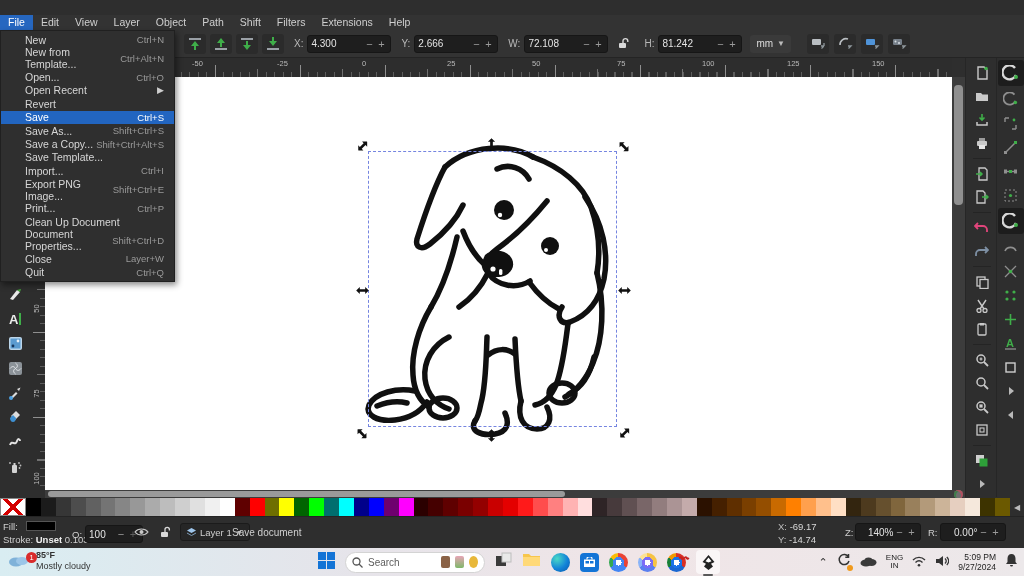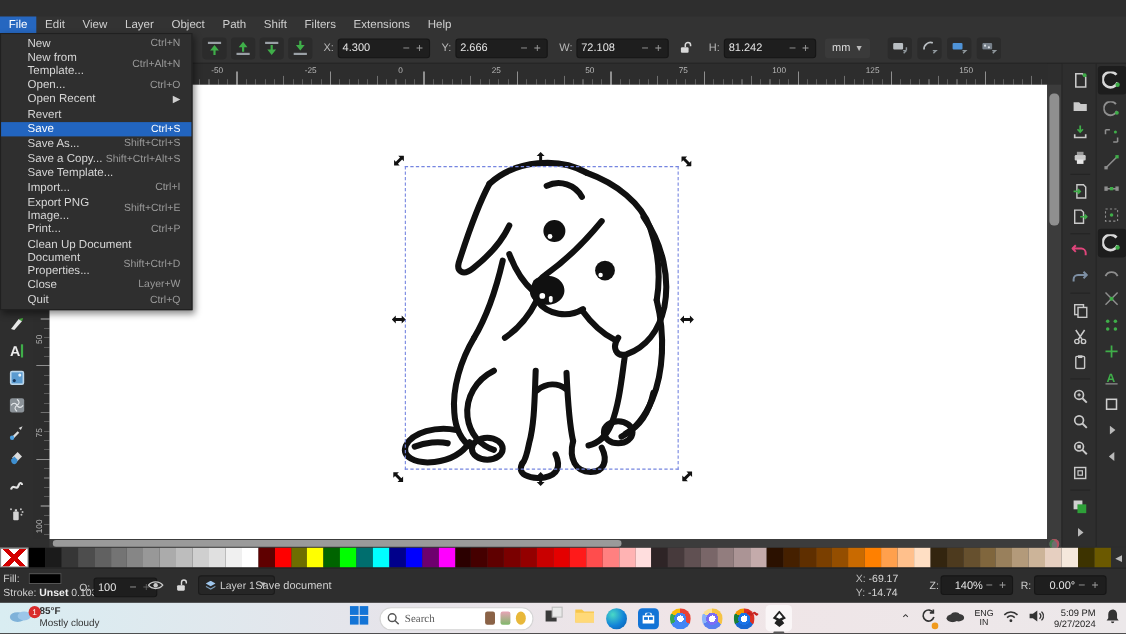--- a/index.html
+++ b/index.html
@@ -136,21 +136,21 @@
   #taskbar { left:0; top:548px; width:1024px; height:28px;
              background:linear-gradient(90deg,#d9edf2 0%,#e6e4ea 35%,#f0e5e7 62%,#ece8ea 100%);
              color:#222; }
   #weather { position:absolute; left:8px; top:2px; display:flex; align-items:center; gap:6px; }
   #weather .wtxt { font-size:9px; line-height:11px; color:#333; }
   #wbadge { position:absolute; left:18px; top:0px; width:11px; height:11px; border-radius:50%;
             background:#d92b2b; color:#fff; font-size:7.5px; text-align:center; line-height:11px; }
   #tb-center { position:absolute; left:318px; top:2px; display:flex; align-items:center; gap:10px; height:24px; }
   #searchbox { width:140px; height:21px; background:#fff; border:1px solid #d4d4d4; border-radius:11px;
                display:flex; align-items:center; padding:0 6px; gap:5px; }
-  #searchbox .stext { color:#5c5c5c; font-size:10px; flex:1;font-family:Liberation Serif, serif; }
+  #searchbox .stext { color:#5c5c5c; font-size:10px; flex:1; }
   .simg { width:9px; height:12px; border-radius:2px; }
   .appico { width:19px; height:19px; border-radius:4px; position:relative; }
   .circle { border-radius:50%; }
   #ico-chrome { background:radial-gradient(circle at 50% 50%, #fff 0 3px, #4285f4 3px 5.5px, transparent 5.5px),
                 conic-gradient(#ea4335 0 120deg, #4285f4 120deg 240deg, #34a853 240deg 300deg, #fbbc05 300deg); }
   #ico-canary { background:radial-gradient(circle at 50% 50%, #fff 0 3px, #7b6cf6 3px 5.5px, transparent 5.5px),
                 conic-gradient(#f6c344 0 120deg, #5a7ff0 120deg 240deg, #8ab4f8 240deg 300deg, #fde293 300deg); }
   #ico-chromedev { background:radial-gradient(circle at 50% 50%, #fff 0 3px, #1a73e8 3px 5.5px, transparent 5.5px),
                 conic-gradient(#d93025 0 120deg, #1967d2 120deg 240deg, #188038 240deg 300deg, #f29900 300deg); }
   .scribble { position:absolute; right:-3px; top:-4px; color:#c5221f; font-size:10px; font-weight:bold; }

